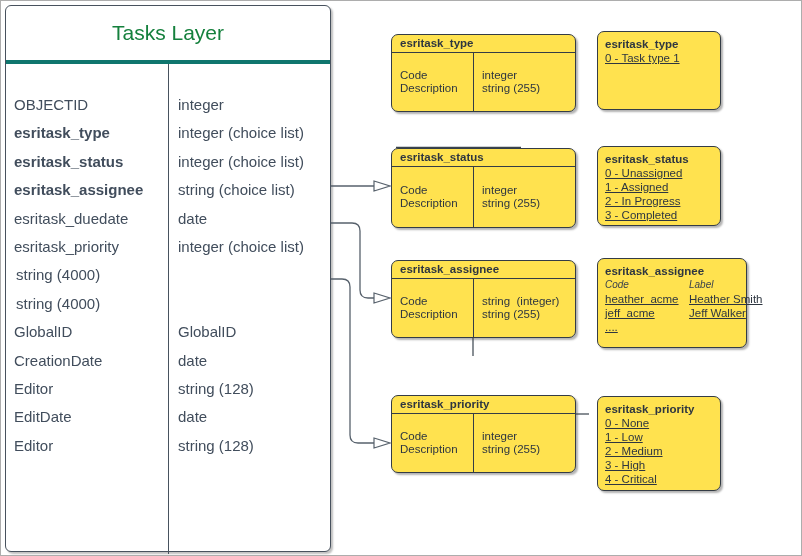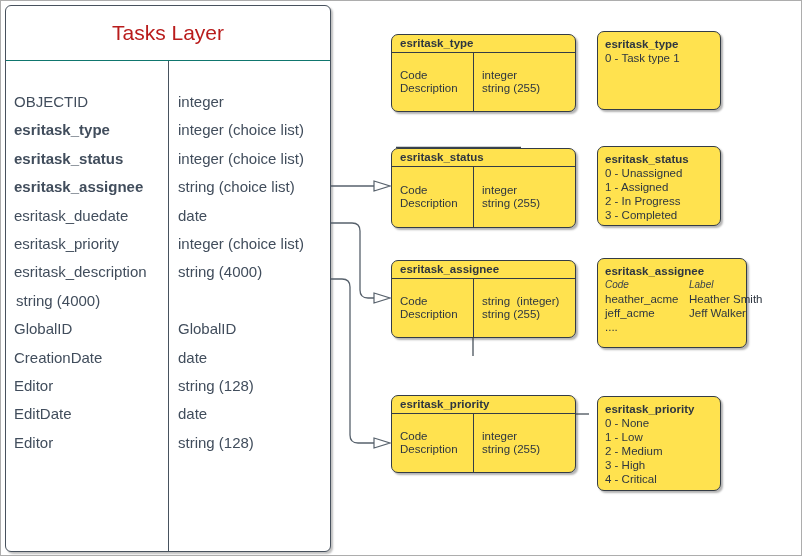--- a/index.html
+++ b/index.html
@@ -9,23 +9,23 @@
     color:#414d5c;
   }
   
   .tasks-table{
     position:absolute;left:4px;top:4px;width:326px;height:547px;
     background:#fff;border:1px solid #48525e;border-radius:6px;
     box-sizing:border-box;box-shadow:2px 2px 2px rgba(0,0,0,0.25);
     z-index:2;
   }
   .tasks-title{
-    height:54px;border-bottom:1px solid #0f766e;
+    height:54px;border-bottom:4px solid #0f766e;
     display:flex;align-items:center;justify-content:center;
-    font-size:21px;color:#b91c1c;
+    font-size:21px;color:#15803d;
   }
   .tasks-body{position:relative;height:calc(100% - 55px);padding-top:32px;box-sizing:border-box;}
   .tasks-divider{position:absolute;left:162px;top:0;bottom:0;width:1px;background:#48525e;}
   .trow{display:flex;height:28.4px;font-size:15px;}
   .trow .fname{width:162px;padding-left:8px;box-sizing:border-box;}
   .trow .ftype{flex:1;padding-left:10px;}
   .trow.bold .fname{font-weight:bold;}
   
   .domain-box{
     position:absolute;left:390px;width:185px;
@@ -48,21 +48,21 @@
     font-size:11.5px;line-height:13.5px;padding-left:8px;white-space:pre;
   }
   
   .value-box{
     position:absolute;left:596px;width:124px;
     background:#ffe24f;border:1px solid #343c46;border-radius:7px;
     box-sizing:border-box;box-shadow:2px 2px 2px rgba(0,0,0,0.3);
     color:#2e3640;padding:5px 7px;font-size:11.5px;line-height:14px;z-index:2;
   }
   .value-title{font-weight:bold;}
-  .value-item{white-space:pre;}
+  .value-item{white-space:pre;text-decoration:underline;}
   .assignee-grid{display:grid;grid-template-columns:84px auto;}
   .assignee-grid .hdr{font-style:italic;font-size:10px;color:#3a424c;}
   
   .wires{position:absolute;left:0;top:0;z-index:3;pointer-events:none;}
 </style>
 </head>
 <body>
 
 <div class="canvas">
 
@@ -111,21 +111,20 @@
       </div>
       <div class="trow">
         <div class="fname">esritask_duedate</div>
         <div class="ftype">date</div>
       </div>
       <div class="trow">
         <div class="fname">esritask_priority</div>
         <div class="ftype">integer (choice list)</div>
       </div>
       <div class="trow">
-        <div class="fname">esritask_description</div>
         <div class="ftype">string (4000)</div>
       </div>
       <div class="trow">
         <div class="ftype">string (4000)</div>
       </div>
       <div class="trow">
         <div class="fname">GlobalID</div>
         <div class="ftype">GlobalID</div>
       </div>
       <div class="trow">

